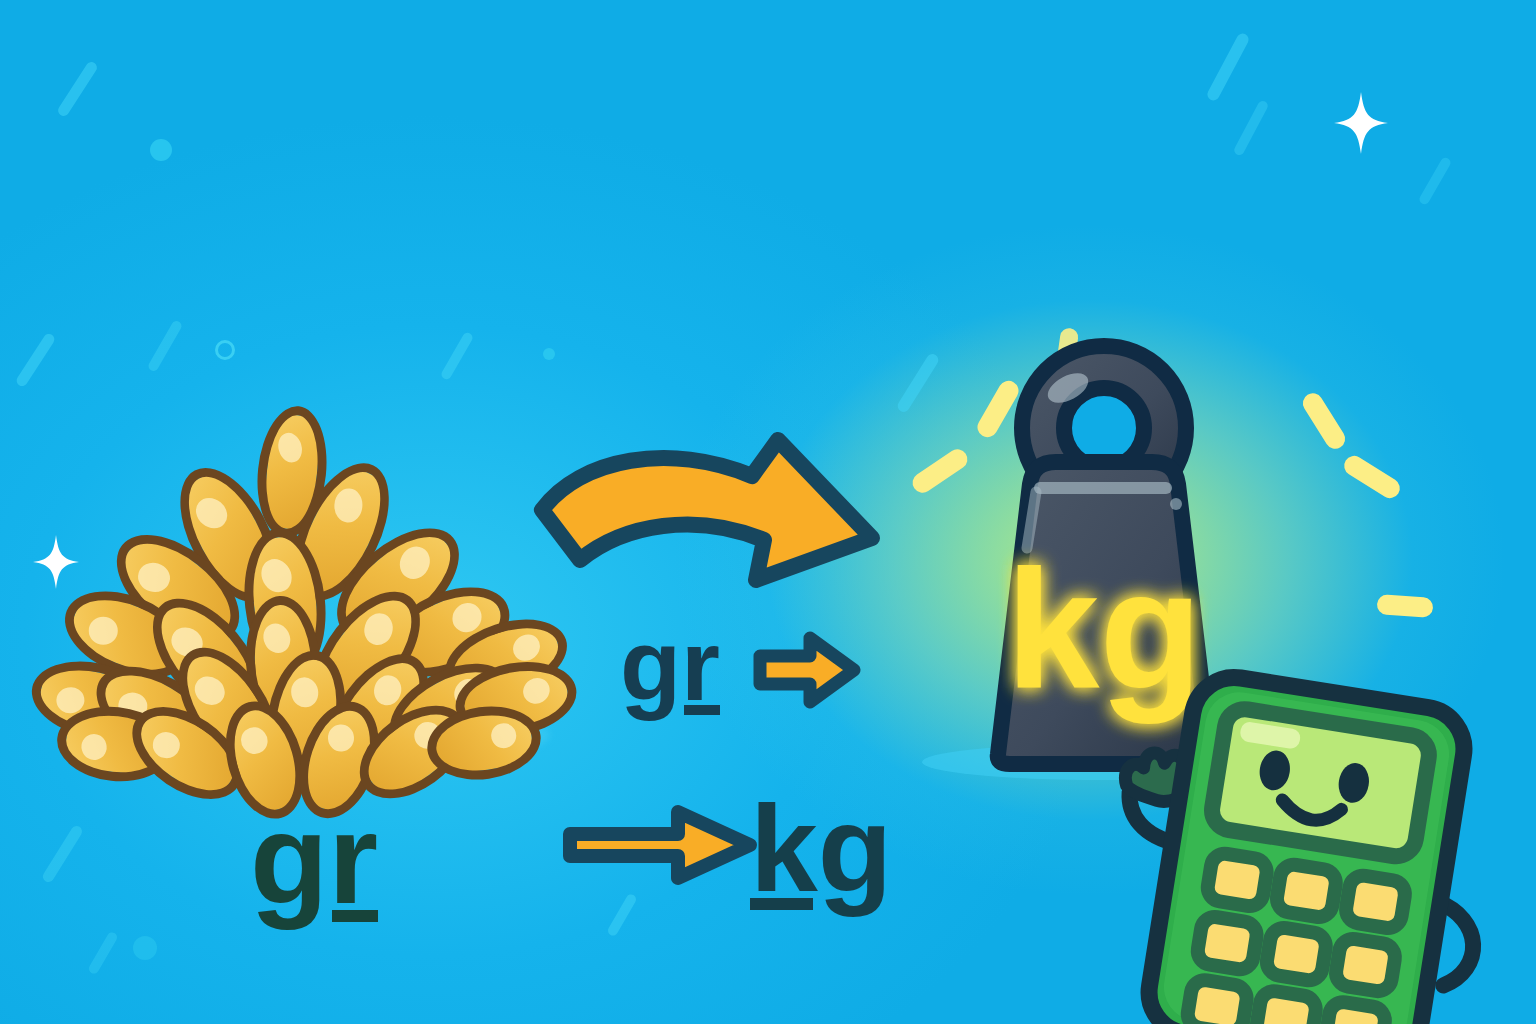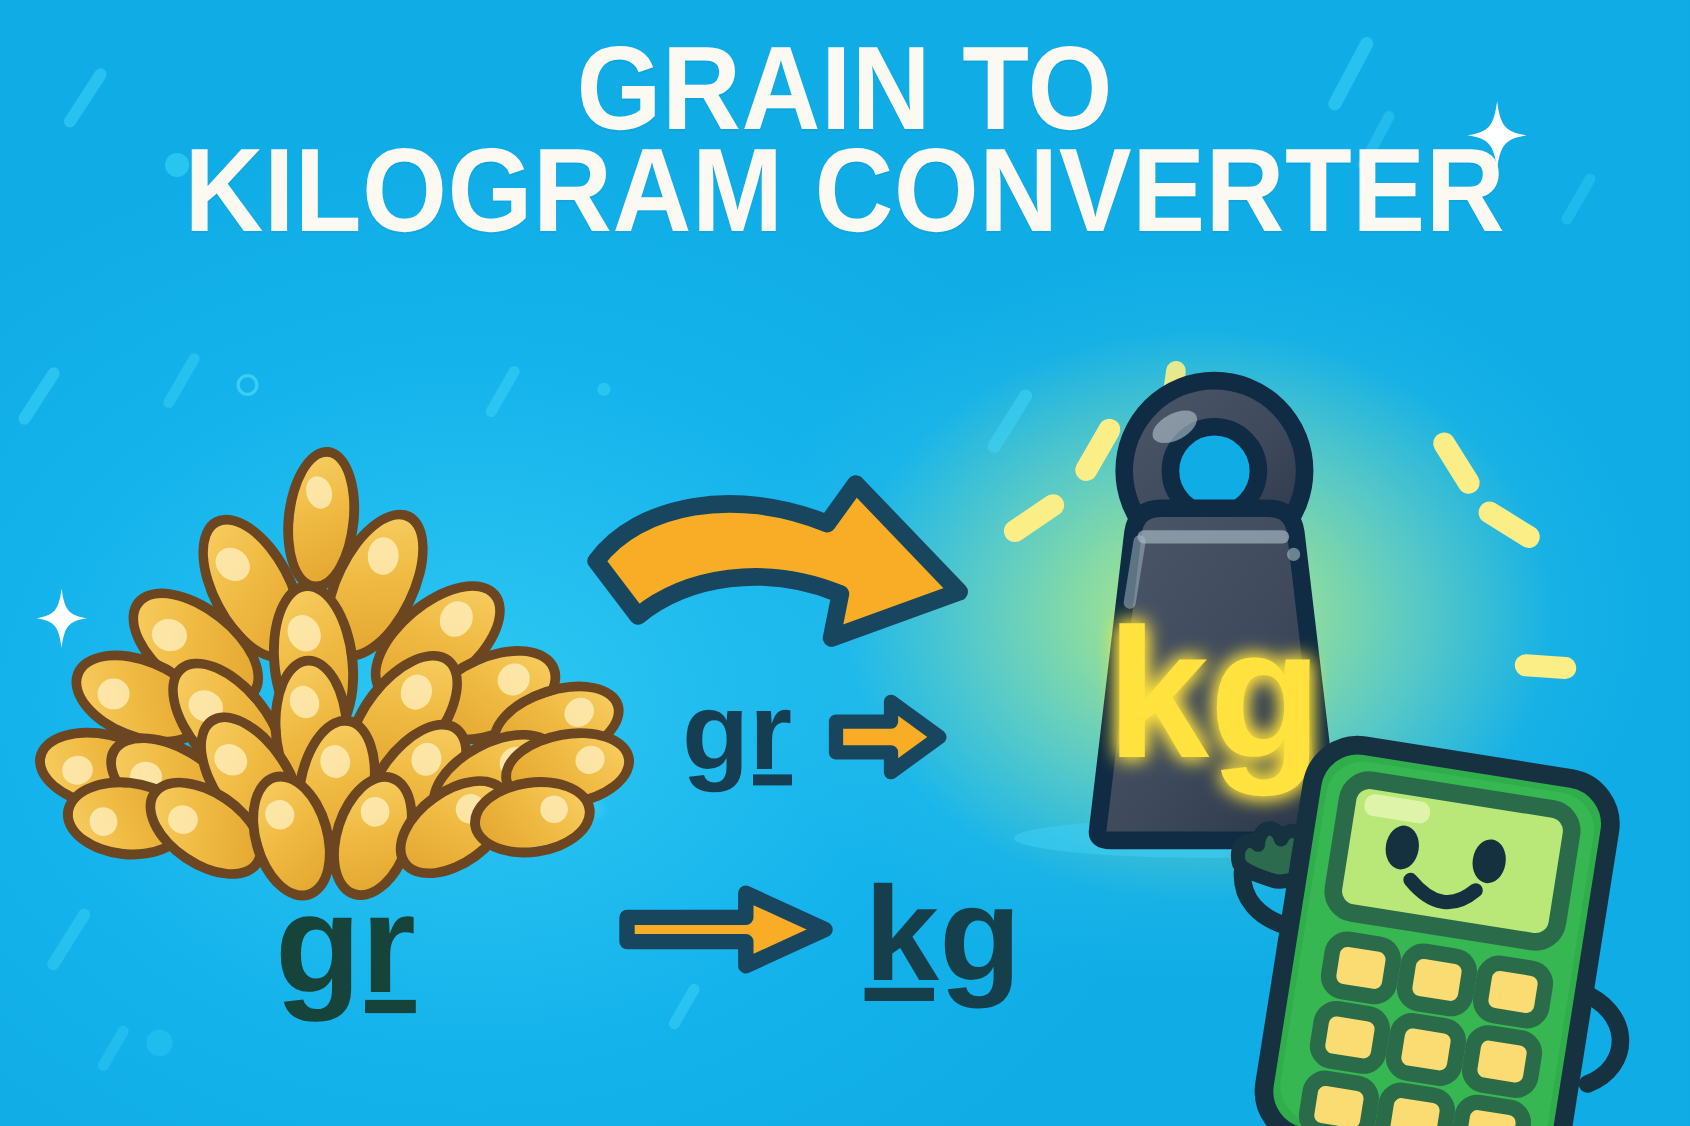--- a/index.html
+++ b/index.html
@@ -55,21 +55,21 @@
   
   #weightWrap{position:absolute;left:880px;top:310px;width:440px;height:470px;}
 
   
   #calcWrap{position:absolute;left:1110px;top:655px;width:426px;height:369px;}
 
   
   .lbl{position:absolute;font-weight:bold;line-height:1;text-decoration:underline;}
   #grLabelBig{left:250px;top:795px;font-size:128px;color:#17443A;}
   #grMid{left:620px;top:615px;font-size:100px;color:#163E52;font-weight:bold;}
-  #kgBottom{left:750px;top:788px;font-size:122px;color:#153F4B;margin-left:36px;}
+  #kgBottom{left:750px;top:788px;font-size:122px;color:#153F4B;}
   #midArrow{position:absolute;left:752px;top:630px;width:110px;height:80px;}
   #botArrow{position:absolute;left:560px;top:800px;width:200px;height:90px;}
 </style>
 </head>
 <body>
 
 <div id="stage">
 
   <div class="dash" style="left:1222px;top:30px;width:12px;height:74px;transform:rotate(28deg);"></div>
   <div class="dash" style="left:1246px;top:98px;width:10px;height:60px;transform:rotate(28deg);opacity:.4;"></div>
@@ -98,24 +98,20 @@
       </svg>
   </div>
 
   <div class="ydash" style="left:988px;top:378px;width:20px;height:62px;transform:rotate(30deg);"></div>
   <div class="ydash" style="left:930px;top:440px;width:20px;height:62px;transform:rotate(56deg);"></div>
   <div class="ydash" style="left:1314px;top:390px;width:20px;height:62px;transform:rotate(-32deg);"></div>
   <div class="ydash" style="left:1362px;top:446px;width:20px;height:62px;transform:rotate(-58deg);"></div>
   <div class="ydash" style="left:1395px;top:578px;width:20px;height:56px;transform:rotate(-86deg);"></div>
   <div class="ydash" style="left:1058px;top:328px;width:18px;height:48px;transform:rotate(8deg);opacity:.9;"></div>
 
-  <div id="title">
-    <span class="l1">GRAIN TO</span>
-    <span class="l2">KILOGRAM CONVERTER</span>
-  </div>
 
   <div id="grainWrap">
     <div class="grainShadow"></div>
 
     <div class="kern" style="left:218px;top:6px;width:68px;height:132px;transform:rotate(6deg);"></div>
     <div class="kern" style="left:150px;top:62px;width:78px;height:146px;transform:rotate(-28deg);"></div>
     <div class="kern" style="left:262px;top:58px;width:78px;height:148px;transform:rotate(26deg);"></div>
     <div class="kern" style="left:98px;top:118px;width:80px;height:142px;transform:rotate(-52deg);"></div>
     <div class="kern" style="left:318px;top:112px;width:80px;height:144px;transform:rotate(50deg);"></div>
     <div class="kern" style="left:205px;top:128px;width:80px;height:150px;transform:rotate(-6deg);"></div>

